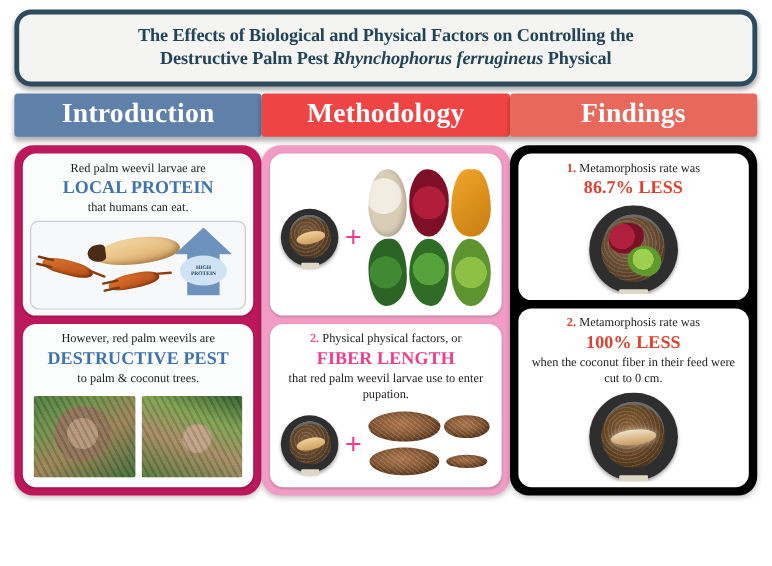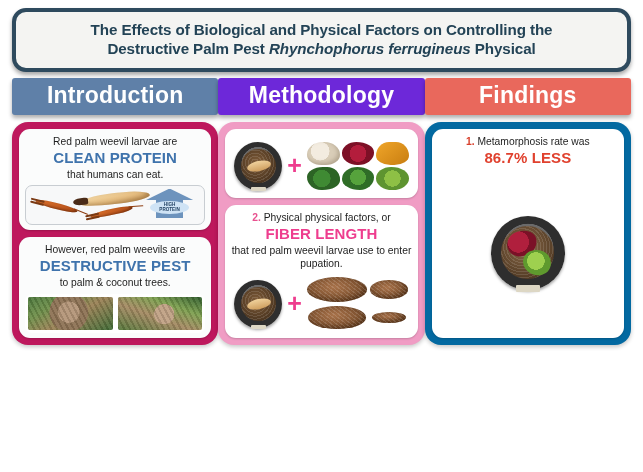--- a/index.html
+++ b/index.html
@@ -2,21 +2,21 @@
 <html><head>
 <meta charset="utf-8">
 <style>
   html,body{margin:0;padding:0;}
   body{
     width:643px;height:472px;
     background:#ffffff;
     font-family:"Liberation Sans", sans-serif;
     overflow:hidden;
   }
-  .page{position:relative;width:643px;height:340px;box-sizing:border-box;padding:6px 8px 6px 8px;}
+  .page{position:relative;width:643px;height:340px;box-sizing:border-box;padding:6px 8px 6px 8px;font-family:Liberation Serif, serif;}
 
   
   .title-bar{
     box-sizing:border-box;
     margin:2px 4px 6px 4px;
     border:4px solid #2e4a5e;
     border-radius:14px;
     background:#f4f4f2;
     padding:8px 14px 9px 14px;
     text-align:center;
@@ -40,35 +40,35 @@
     text-align:center;
     color:#ffffff;
     font-size:23px;
     font-weight:bold;
     letter-spacing:.2px;
     padding:4px 0 6px 0;
     margin-bottom:7px;
     box-shadow:0 3px 4px rgba(0,0,0,.32);
   }
   .col-intro  .col-header{background:#5f80a8;}
-  .col-method .col-header{background:#6d28d9;}
+  .col-method .col-header{background:#ef4444;}
   .col-find   .col-header{background:#e9685c;}
 
   .col-body{
     border-radius:16px;
     padding:7px;
     display:flex;
     flex-direction:column;
     gap:7px;
     flex:1;
     box-shadow:0 2px 4px rgba(0,0,0,.22);
   }
   .col-intro  .col-body{background:#be185d;}
   .col-method .col-body{background:#f09cc4;}
-  .col-find   .col-body{background:#0369a1;}
+  .col-find   .col-body{background:#000000;}
 
   .card{
     background:#ffffff;
     border-radius:11px;
     flex:1 1 0;
     padding:6px 6px 5px 6px;
     display:flex;
     flex-direction:column;
     box-sizing:border-box;
     box-shadow:0 1px 2px rgba(0,0,0,.18);
@@ -261,21 +261,21 @@
 
   <div class="cols">
 
     <div class="col col-intro">
       <div class="col-header">Introduction</div>
       <div class="col-body">
 
         <div class="card">
           <div class="card-text">
             <span>Red palm weevil larvae are</span>
-            <span class="big">CLEAN PROTEIN</span>
+            <span class="big">LOCAL PROTEIN</span>
             <span>that humans can eat.</span>
           </div>
           <div class="imgbox framed">
             <div class="scene">
               <div class="larva"></div>
               <div class="weevil w1">
                 <div class="body"></div>
                   <div class="snout"></div>
                 <div class="leg" style="left:-12%;top:20%"></div>
                 <div class="leg" style="left:-12%;top:70%"></div>
@@ -379,18 +379,32 @@
           <div class="imgbox">
             <div class="bowl big find1">
               <div class="feed"></div>
               <div class="roselle-bits"></div>
               <div class="basil-bits"></div>
               <div class="tag"></div>
             </div>
           </div>
         </div>
 
+        <div class="card">
+          <div class="card-text">
+            <span class="num">2.</span><span> Metamorphosis rate was</span>
+            <span class="big">100% LESS</span>
+            <span>when the coconut fiber in their feed were cut to 0 cm.</span>
+          </div>
+          <div class="imgbox">
+            <div class="bowl big">
+              <div class="feed"></div>
+              <div class="pupa"></div>
+              <div class="tag"></div>
+            </div>
+          </div>
+        </div>
 
       </div>
     </div>
 
   </div>
 </div>
 
 </body></html>

